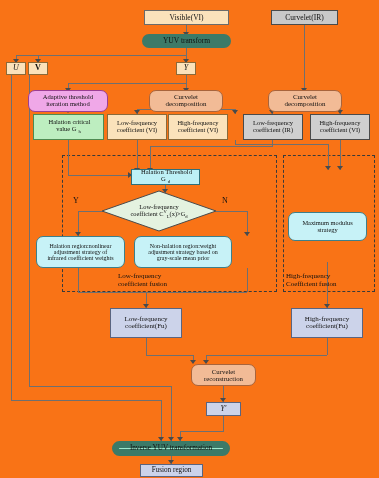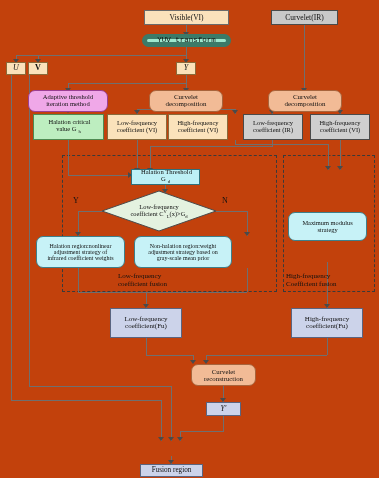--- a/index.html
+++ b/index.html
@@ -1,27 +1,27 @@
 <!DOCTYPE html>
 <html><head>
 <meta charset="utf-8">
 <style>
   html,body{margin:0;padding:0;background:#ffffff;}
   body{font-family:"Liberation Serif", serif;}
-  #canvas{position:relative;width:379px;height:478px;background:#c2410c;overflow:hidden;}
+  #canvas{position:relative;width:379px;height:478px;background:#f97316;overflow:hidden;}
 
   .node{position:absolute;box-sizing:border-box;display:flex;align-items:center;
         justify-content:center;text-align:center;line-height:1.05;color:#111;
         font-family:"Liberation Serif", serif;}
   .node span{display:block;padding:0 2px;}
 
   
   .rect{border:1px solid #55595c;}
   .rounded{border:1px solid #55595c;border-radius:7px;}
-  .stadium{border:5px solid #0369a1;border-radius:999px;font-family:Liberation Mono, monospace;}
+  .stadium{border:7px solid #0369a1;border-radius:999px;}
 
   
   .f-tan{background:#fbe2bb;border-color:#6b6b6b;}
   .f-gray{background:#c9c9c9;border-color:#4a4a4a;}
   .f-green-mint{background:#9fe8cf;border-color:#3c7a68;}
   .f-magenta{background:#f0a8e8;border-color:#9b3f93;}
   .f-orange{background:#f2bb96;border-color:#a8643c;}
   .f-lgreen{background:#bdeec0;border-color:#4f8a52;}
   .f-cream{background:#fbe2bb;border-color:#8a6a3a;}
   .f-graybox{background:#cfcfcf;border-color:#4a4a4a;}
@@ -293,18 +293,21 @@
 
   <div class="node rounded f-orange" style="left:191px;top:364px;width:65px;height:22px;font-size:6.8px;white-space:pre-line;">
     <span>Curvelet
 reconstruction</span>
   </div>
 
   <div class="node rect f-lav" style="left:206px;top:402px;width:35px;height:14px;font-size:7.5px;">
     <span style="font-style:italic;">Y'</span>
   </div>
 
+  <div class="node stadium f-green-mint" style="left:112px;top:441px;width:118px;height:15px;font-size:7.2px;">
+    <span>Inverse YUV transformation</span>
+  </div>
 
   <div class="node rect f-lav" style="left:140px;top:464px;width:63px;height:13px;font-size:7.2px;">
     <span>Fusion region</span>
   </div>
 
 </div>
 
 </body></html>

